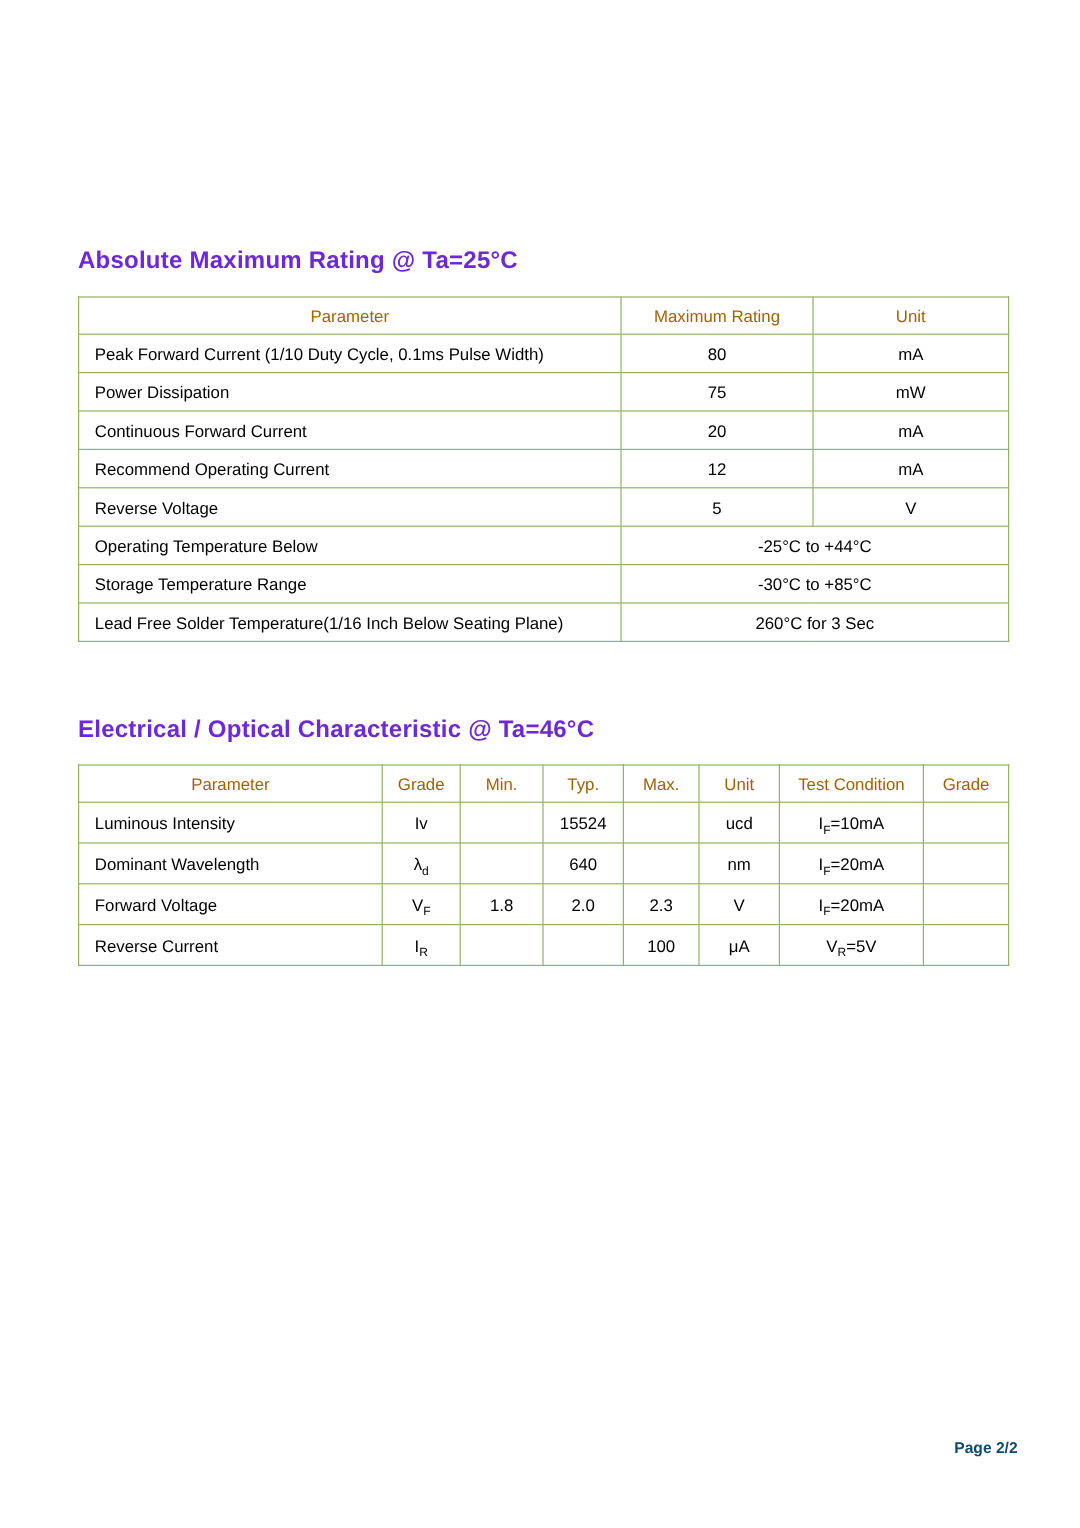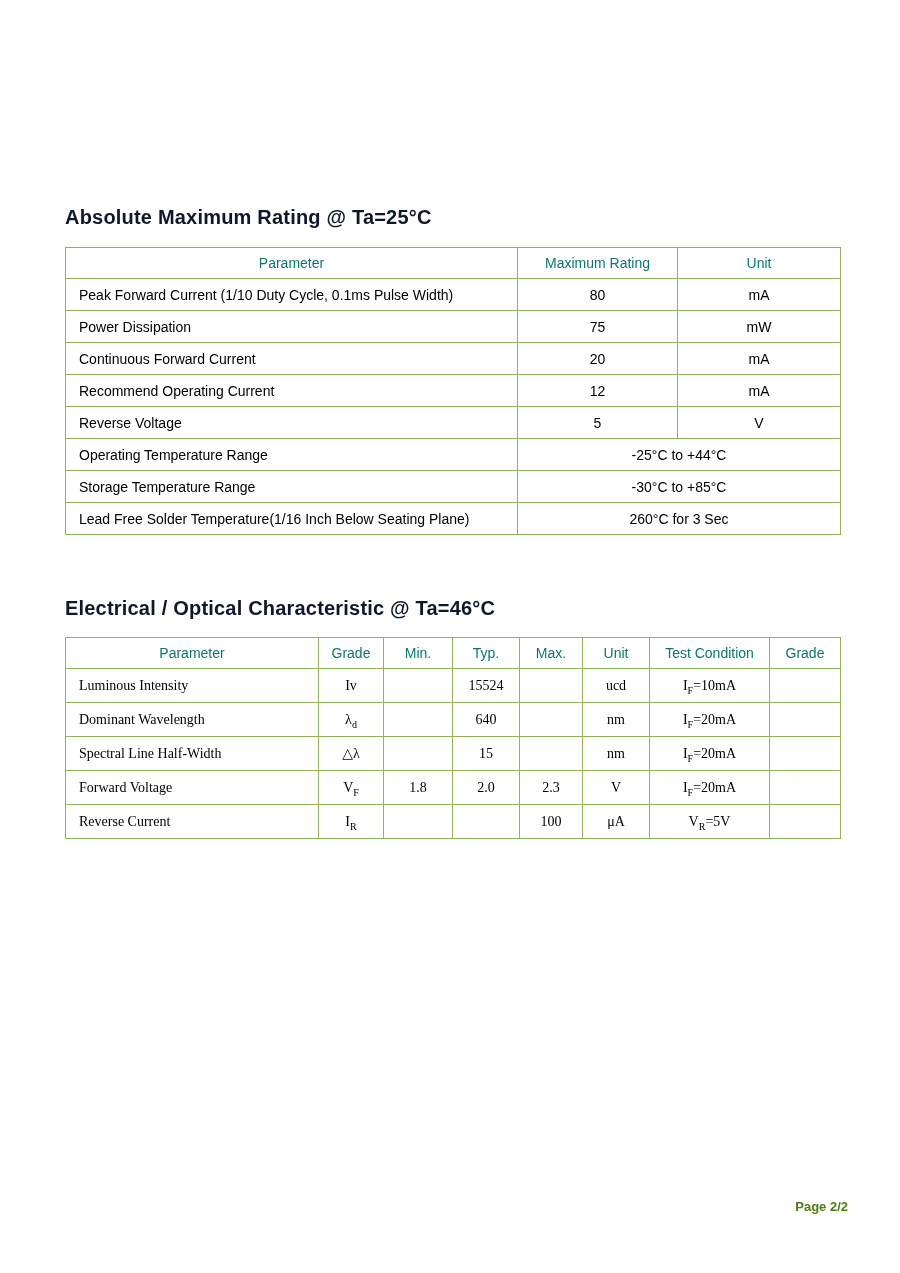--- a/index.html
+++ b/index.html
@@ -10,21 +10,21 @@
     position: relative;
     color: #000;
   }
   .content { position: absolute; left: 65px; top: 0; width: 783px; }
   .section-title {
     position: absolute;
     left: 0;
     margin: 0;
     font-size: 20px;
     font-weight: bold;
-    color: #0f172a;
+    color: #6d28d9;
     letter-spacing: 0.2px;
   }
   #title1 { top: 206px; }
   #title2 { top: 597px; }
   table {
     border-collapse: collapse;
     table-layout: fixed;
     width: 775px;
     position: absolute;
     left: 0;
@@ -34,43 +34,43 @@
   #table2 { top: 637px; }
   th, td {
     border: 1px solid #92b35c;
     text-align: center;
     vertical-align: middle;
     padding: 0;
     overflow: hidden;
     white-space: nowrap;
   }
   th {
-    color: #0f766e;
+    color: #a16207;
     font-weight: normal;
     height: 30px;
   }
   #table1 td { height: 31px; }
-  #table2 td { height: 33px; font-family: Liberation Serif, serif; }
+  #table2 td { height: 33px; }
   td.pl {
     text-align: left;
     padding-left: 13px;
   }
   sub {
     font-size: 10px;
     line-height: 0;
   }
   .footer {
     position: absolute;
     top: 1199px;
     left: 0;
     width: 783px;
     text-align: right;
     font-size: 13px;
     font-weight: bold;
-    color: #4d7c0f;
+    color: #0c4a6e;
   }
 </style>
 </head>
 <body>
 
 <div class="content">
 
   <h1 class="section-title" id="title1">Absolute Maximum Rating @ Ta=25°C</h1>
 
   <table id="table1">
@@ -106,21 +106,21 @@
         <td class="pl">Recommend Operating Current</td>
         <td>12</td>
         <td>mA</td>
       </tr>
       <tr>
         <td class="pl">Reverse Voltage</td>
         <td>5</td>
         <td>V</td>
       </tr>
       <tr>
-        <td class="pl">Operating Temperature Range</td>
+        <td class="pl">Operating Temperature Below</td>
         <td colspan="2">-25°C to +44°C</td>
       </tr>
       <tr>
         <td class="pl">Storage Temperature Range</td>
         <td colspan="2">-30°C to +85°C</td>
       </tr>
       <tr>
         <td class="pl">Lead Free Solder Temperature(1/16 Inch Below Seating Plane)</td>
         <td colspan="2">260°C for 3 Sec</td>
       </tr>
@@ -167,30 +167,20 @@
         <td class="pl">Dominant Wavelength</td>
         <td><span>λ</span><sub>d</sub></td>
         <td></td>
         <td>640</td>
         <td></td>
         <td>nm</td>
         <td><span>I</span><sub>F</sub><span>=20mA</span></td>
         <td></td>
       </tr>
       <tr>
-        <td class="pl">Spectral Line Half-Width</td>
-        <td><span>△λ</span><sub></sub></td>
-        <td></td>
-        <td>15</td>
-        <td></td>
-        <td>nm</td>
-        <td><span>I</span><sub>F</sub><span>=20mA</span></td>
-        <td></td>
-      </tr>
-      <tr>
         <td class="pl">Forward Voltage</td>
         <td><span>V</span><sub>F</sub></td>
         <td>1.8</td>
         <td>2.0</td>
         <td>2.3</td>
         <td>V</td>
         <td><span>I</span><sub>F</sub><span>=20mA</span></td>
         <td></td>
       </tr>
       <tr>

